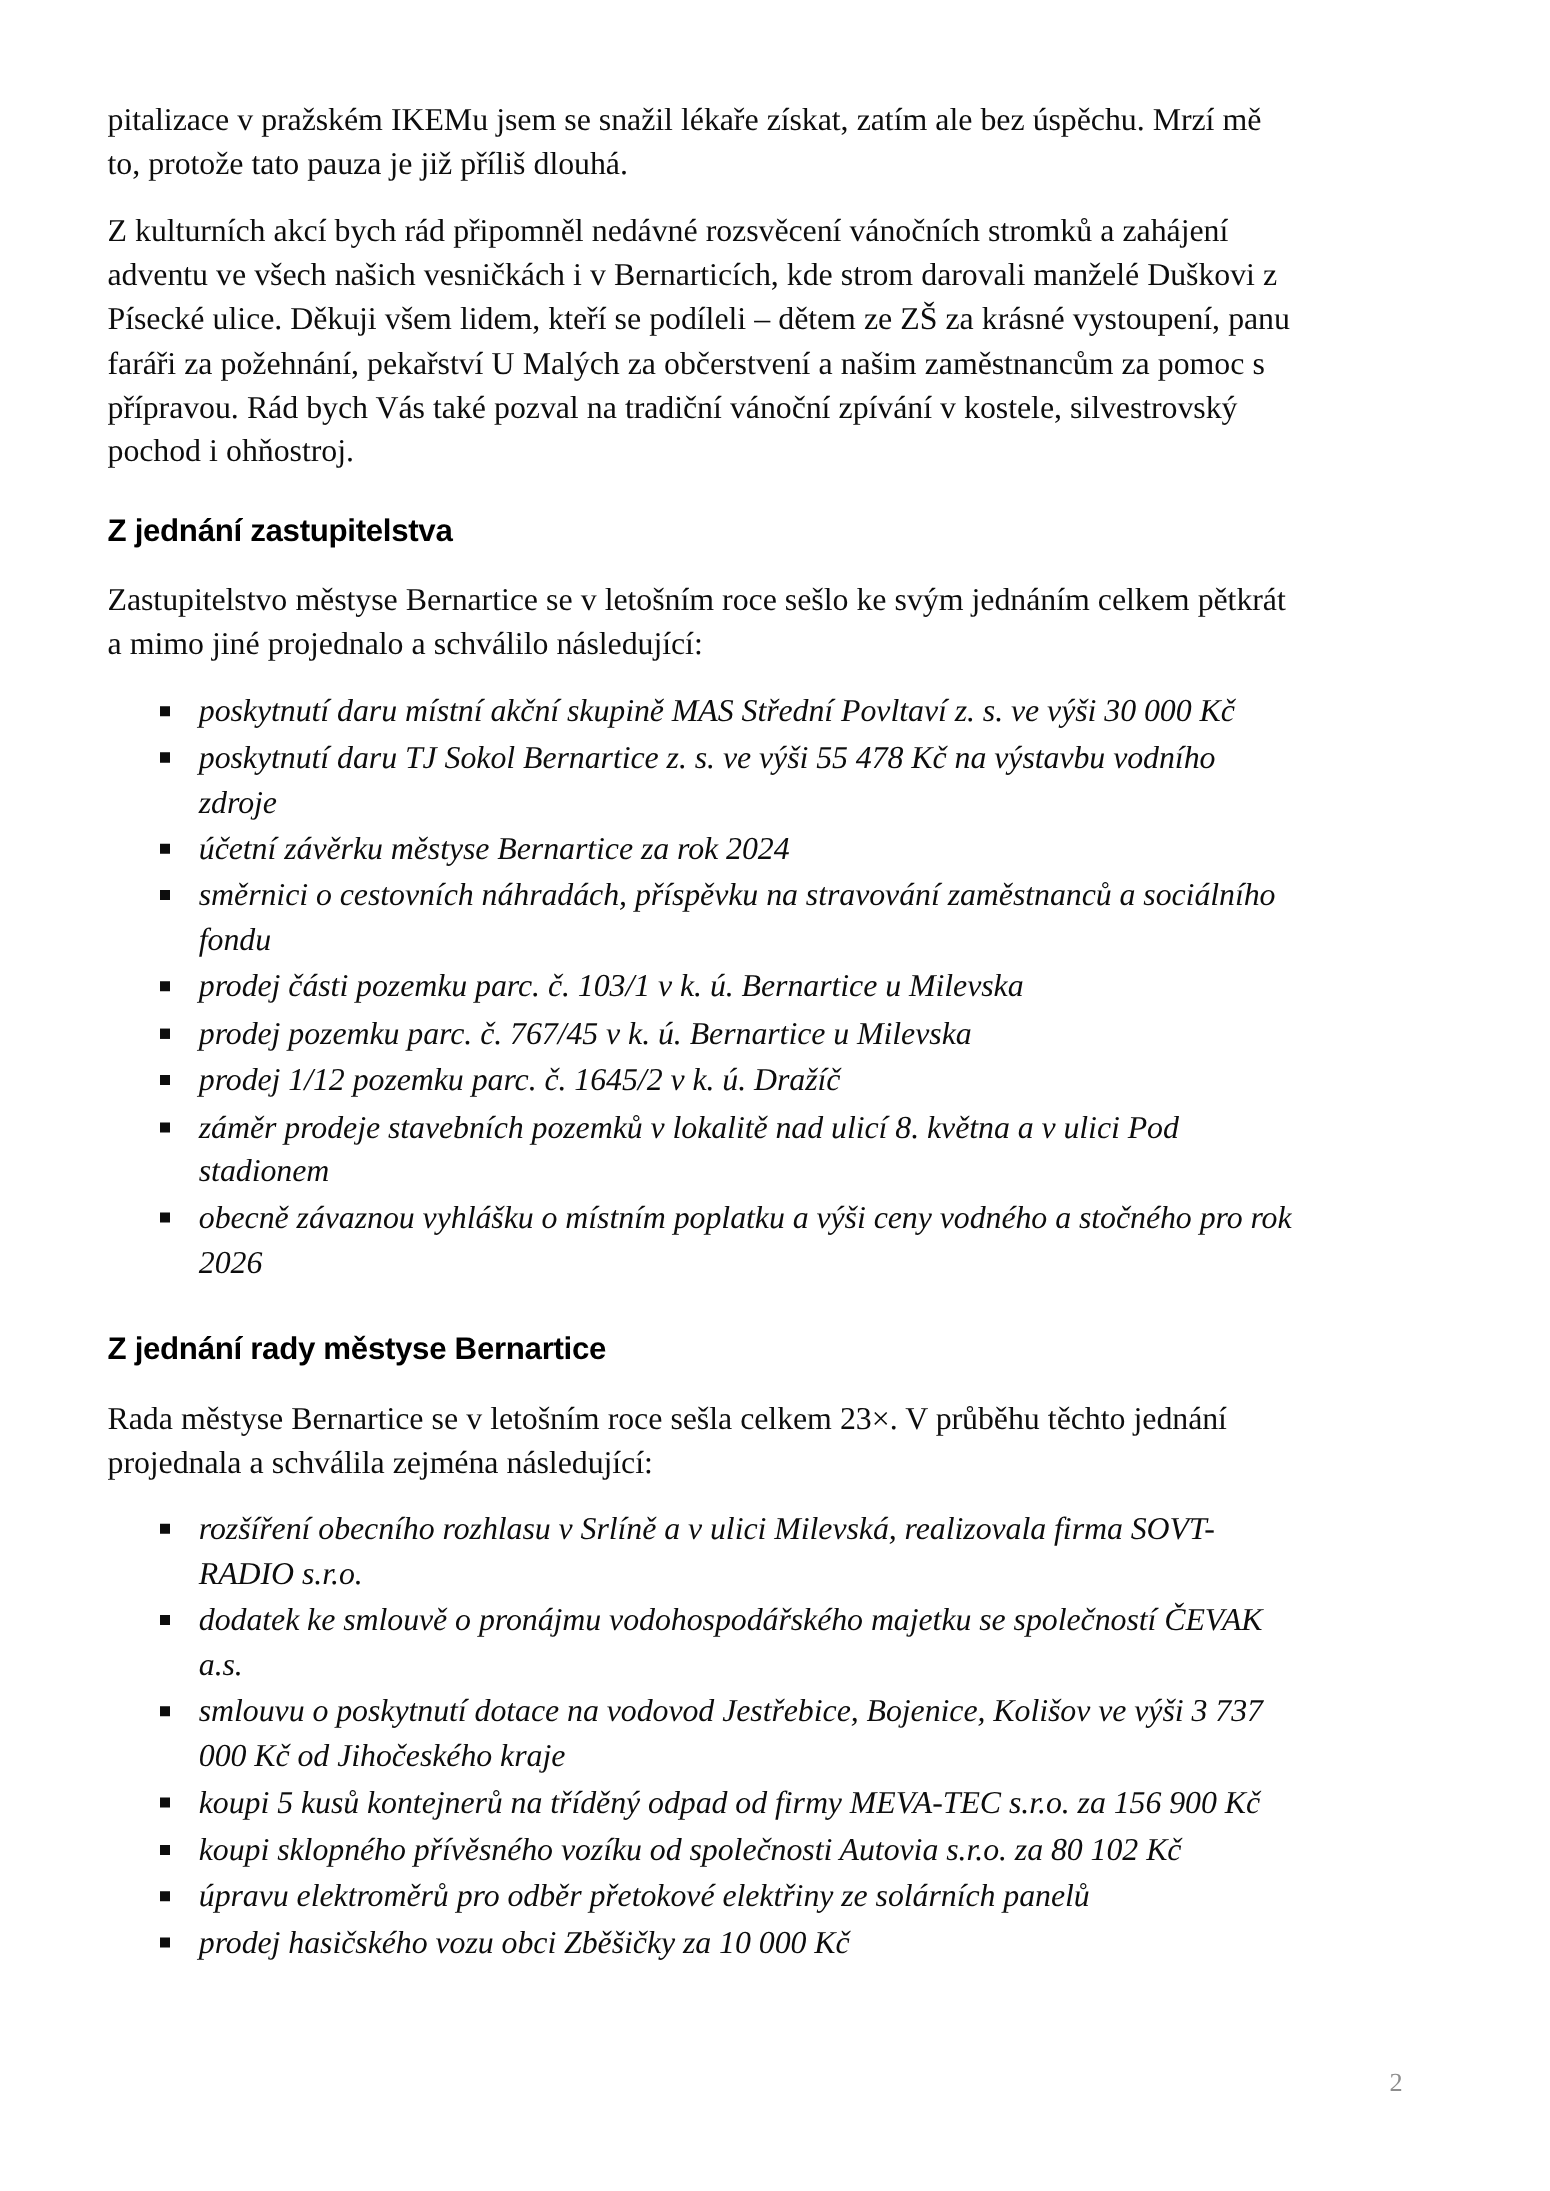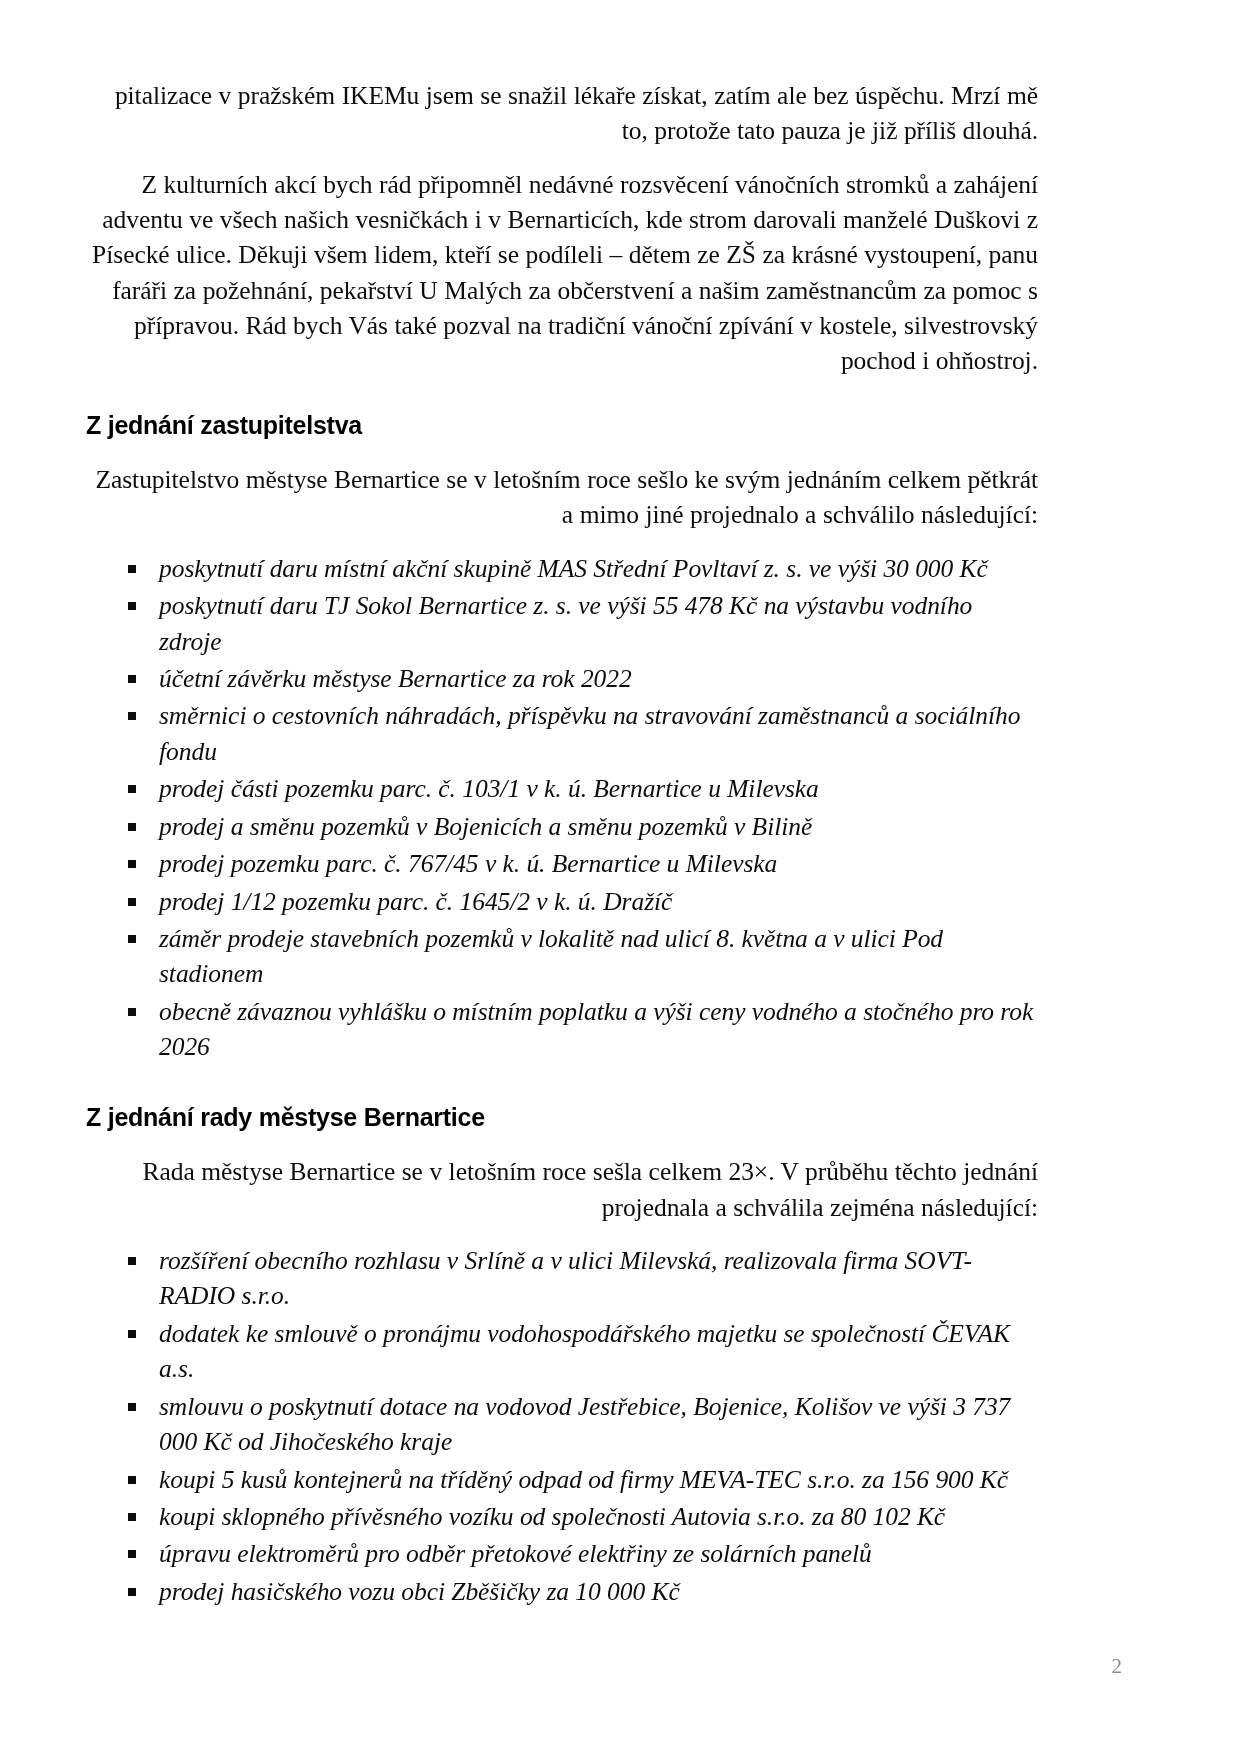--- a/index.html
+++ b/index.html
@@ -22,21 +22,21 @@
   }
 
   .content {
     width: 952px;
   }
 
   p.para {
     margin: 0 0 18px 0;
     font-size: 25.5px;
     line-height: 1.385;
-    text-align: right;
+    text-align: left;
     letter-spacing: -0.05px;
     word-spacing: 0.2px;
   }
 
   h2.section-heading {
     font-family: "Liberation Sans", "DejaVu Sans", sans-serif;
     font-weight: bold;
     font-size: 25px;
     line-height: 1.3;
     margin: 30px 0 21px 0;
@@ -98,24 +98,24 @@
     <p class="para">Z kulturních akcí bych rád připomněl nedávné rozsvěcení vánočních stromků a zahájení adventu ve všech našich vesničkách i v Bernarticích, kde strom darovali manželé Duškovi z Písecké ulice. Děkuji všem lidem, kteří se podíleli – dětem ze ZŠ za krásné vystoupení, panu faráři za požehnání, pekařství U Malých za občerstvení a našim zaměstnancům za pomoc s přípravou. Rád bych Vás také pozval na tradiční vánoční zpívání v kostele, silvestrovský pochod i ohňostroj.</p>
 
     <h2 class="section-heading">Z jednání zastupitelstva</h2>
 
     <p class="para intro-para">Zastupitelstvo městyse Bernartice se v letošním roce sešlo ke svým jednáním celkem pětkrát a mimo jiné projednalo a schválilo následující:</p>
 
     <ul class="decision-list">
       <li><span class="bullet-square"></span><span>poskytnutí daru místní akční skupině MAS Střední Povltaví z. s. ve výši 30 000 Kč</span></li>
       <li><span class="bullet-square"></span></li>
       <li><span class="bullet-square"></span><span>poskytnutí daru TJ Sokol Bernartice z. s. ve výši 55 478 Kč na výstavbu vodního zdroje</span></li>
-      <li><span class="bullet-square"></span><span>účetní závěrku městyse Bernartice za rok 2022</span></li>
+      <li><span class="bullet-square"></span><span>účetní závěrku městyse Bernartice za rok 2024</span></li>
       <li><span class="bullet-square"></span><span>směrnici o cestovních náhradách, příspěvku na stravování zaměstnanců a sociálního fondu</span></li>
       <li><span class="bullet-square"></span><span>prodej části pozemku parc. č. 103/1 v k. ú. Bernartice u Milevska</span></li>
-      <li><span class="bullet-square"></span><span>prodej a směnu pozemků v Bojenicích a směnu pozemků v Bilině</span></li>
+      <li><span class="bullet-square"></span></li>
       <li><span class="bullet-square"></span><span>prodej pozemku parc. č. 767/45 v k. ú. Bernartice u Milevska</span></li>
       <li><span class="bullet-square"></span><span>prodej 1/12 pozemku parc. č. 1645/2 v k. ú. Dražíč</span></li>
       <li><span class="bullet-square"></span><span>záměr prodeje stavebních pozemků v lokalitě nad ulicí 8. května a v ulici Pod stadionem</span></li>
       <li><span class="bullet-square"></span><span>obecně závaznou vyhlášku o místním poplatku a výši ceny vodného a stočného pro rok 2026</span></li>
     </ul>
 
     <h2 class="section-heading second">Z jednání rady městyse Bernartice</h2>
 
     <p class="para intro-para">Rada městyse Bernartice se v letošním roce sešla celkem 23×. V průběhu těchto jednání projednala a schválila zejména následující:</p>
 

